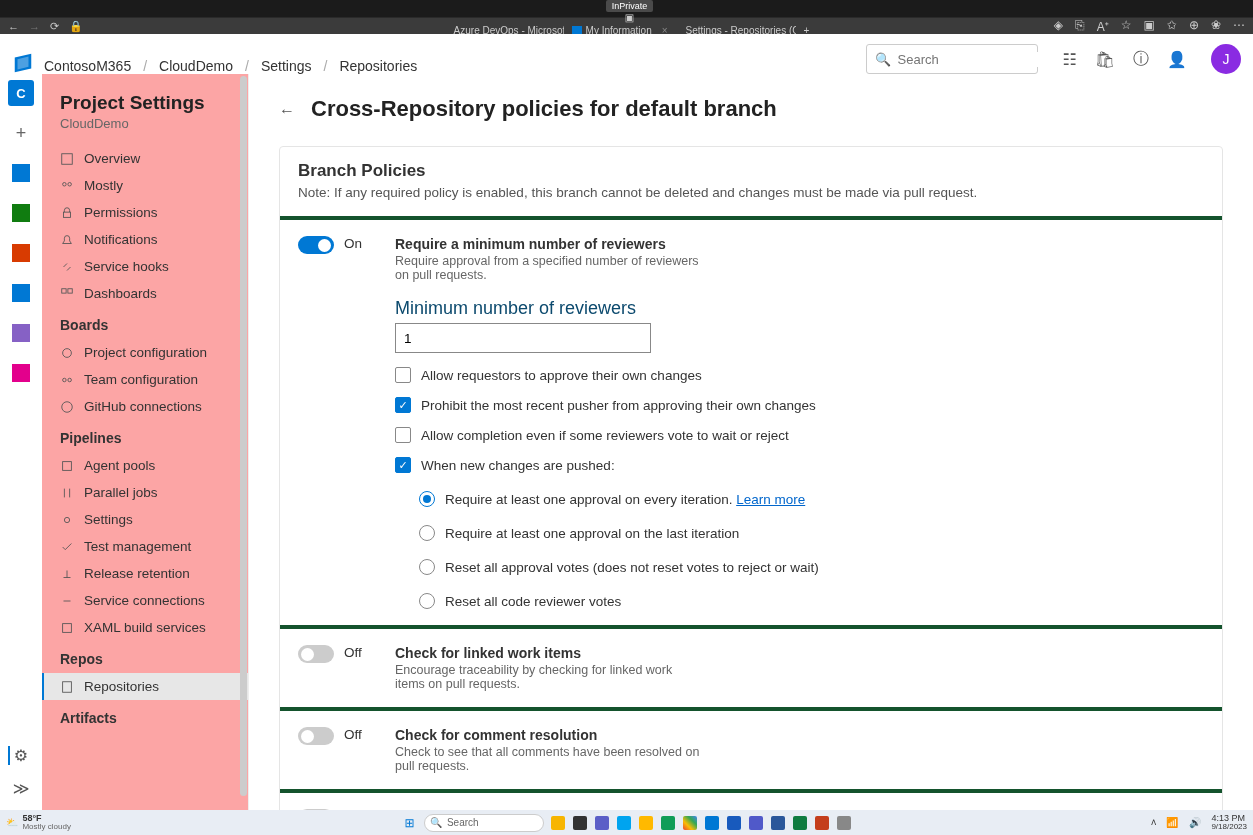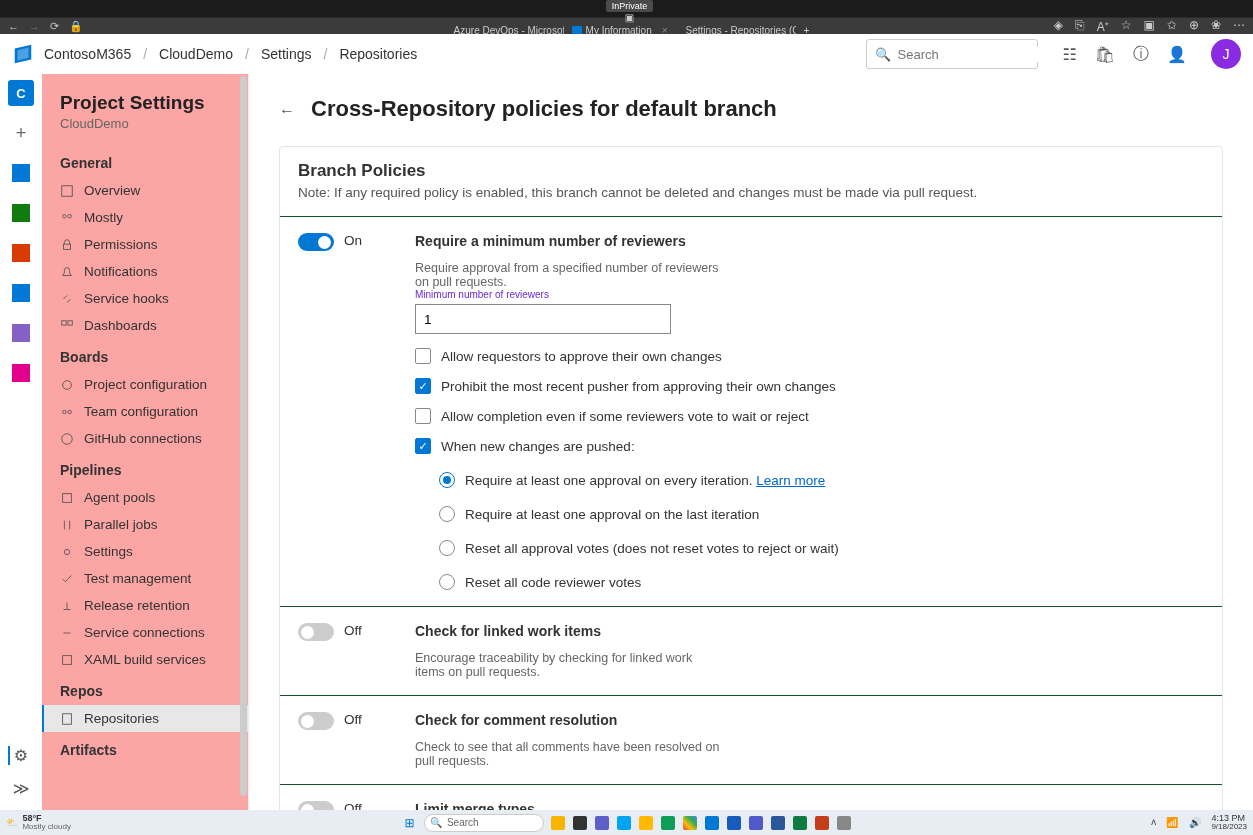--- a/index.html
+++ b/index.html
@@ -14,21 +14,21 @@
 .btab.active { background: #3b3b3b; }
 .btab .favicon { width: 10px; height: 10px; background: #0078d4; display:inline-block; }
 .btab .close { margin-left: 6px; color:#888; }
 .addtab { color:#ccc; padding:0 6px; }
 .window-ctrls { margin-left:auto; display:flex; gap:16px; padding-right:10px; color:#aaa; font-size:10px;}
 .browser-addr { background: #3b3b3b; height: 17px; display: flex; align-items: center; padding: 0 8px; gap: 10px; color: #ccc; font-size: 11px; border-top:1px solid #2a2a2a;}
 .addr-icons { margin-left:auto; display:flex; gap:12px; color:#ccc; font-size:12px;}
 
 
 .app { background: #fff; height: 776px; display: flex; flex-direction: column; position: relative; }
-.app-header { height: 40px; border-bottom: 0; display: flex; align-items: center; padding: 0 12px; gap: 10px; }
+.app-header { height: 40px; border-bottom: 0; display: flex; align-items: flex-end; padding: 0 12px; gap: 10px; }
 .azdo-logo { width: 22px; height: 22px; }
 .breadcrumbs { display: flex; align-items: center; gap: 12px; font-size: 14px; color: #333; }
 .breadcrumbs .sep { color: #aaa; }
 .search-box { margin-left: auto; display:flex; align-items:center; background:#fff; border:1px solid #ccc; border-radius:3px; height:30px; width:172px; padding:0 8px; color:#666; gap:6px; font-size:13px;}
 .header-right-icons { display:flex; align-items:center; gap:18px; margin-left:14px; color:#555; }
 .user-avatar { width:30px; height:30px; border-radius:50%; background:#8a2be2; color:#fff; display:flex; align-items:center; justify-content:center; font-size:14px; margin-left:6px;}
 
 .app-body { flex:1; display:flex; min-height:0; }
 .rail { width:42px; background:#fff; border-right:0; display:flex; flex-direction:column; align-items:center; padding-top:6px; gap:14px; }
 .rail-item { width:26px; height:26px; display:flex; align-items:center; justify-content:center; border-radius:3px;}
@@ -50,31 +50,31 @@
 
 .main { flex:1; overflow-y:auto; padding:22px 30px; }
 .page-title-row { display:flex; align-items:center; gap:16px; margin-bottom:24px;}
 .back-arrow { color:#555; font-size:16px; }
 .page-title { font-size:22px; font-weight:600; color:#222; }
 .card { border:1px solid #e5e5e5; border-radius:4px; }
 .card-header { padding:14px 18px 16px; }
 .card-header h2 { font-size:17px; font-weight:600; color:#333; margin-bottom:4px;}
 .card-header .note { font-size:13.5px; color:#555; }
 
-.policy-row { display:flex; border-top:1px solid #14532d; padding:16px 18px; gap:22px; }
+.policy-row { display:flex; border-top:4px solid #14532d; padding:16px 18px; gap:2px; }
 .toggle-col { width:95px; display:flex; align-items:flex-start; gap:10px;}
 .toggle { width:36px; height:18px; border-radius:10px; background:#ccc; position:relative; cursor:pointer;}
 .toggle.on { background:#0078d4; }
 .toggle .knob { width:13px; height:13px; border-radius:50%; background:#fff; position:absolute; top:2.5px; left:3px;}
 .toggle.on .knob { left:20px; }
 .toggle-label { font-size:13.5px; color:#333; }
 .policy-content { flex:1; }
 .policy-title { font-size:14px; font-weight:600; color:#333; }
-.policy-desc { font-size:12.5px; color:#666; margin-top:12px; max-width:310px;}
-.field-label { font-size:10px; color:#6d28d9; }
+.policy-desc { font-size:12.5px; color:#666; margin-top:2px; max-width:310px;}
+.field-label { font-size:18px; color:#0c4a6e; margin-top:16px; }
 .num-input { width:256px; height:30px; border:1px solid #888; padding:0 8px; font-size:13.5px; margin-top:4px;}
 .chk-row { display:flex; align-items:center; gap:10px; margin-top:14px; font-size:13.5px; color:#333;}
 .chk { width:16px; height:16px; border:1px solid #888; border-radius:2px; display:flex; align-items:center; justify-content:center; background:#fff;}
 .chk.checked { background:#0078d4; border-color:#0078d4; color:#fff; font-size:11px;}
 .radio-group { margin-top:10px; padding-left:24px; }
 .radio-row { display:flex; align-items:center; gap:10px; margin-top:18px; font-size:13.5px; color:#333;}
 .radio { width:16px; height:16px; border:1px solid #888; border-radius:50%; display:flex; align-items:center; justify-content:center;}
 .radio.selected { border-color:#0078d4; }
 .radio.selected::after { content:""; width:8px; height:8px; background:#0078d4; border-radius:50%;}
 .learn-link { color:#0066cc; }
@@ -203,21 +203,20 @@
       <div class="rail-bottom">
         <span class="active">⚙</span>
         <span>≫</span>
       </div>
     </div>
 
     <div class="sidebar">
       <h1>Project Settings</h1>
       <div class="sub">CloudDemo</div>
 
-      <div class="sidebar-section-title">General</div>
       <div class="sidebar-item">
           <svg class="sidebar-icon" viewBox="0 0 16 16">
             <rect x="2" y="2" width="12" height="12" fill="none" stroke="#555"></rect>
           </svg>
           <span>Overview</span>
         </div>
       <div class="sidebar-item">
           <svg class="sidebar-icon" viewBox="0 0 16 16">
             <circle cx="5" cy="6" r="2" fill="none" stroke="#555"></circle>
             <circle cx="11" cy="6" r="2" fill="none" stroke="#555"></circle>

